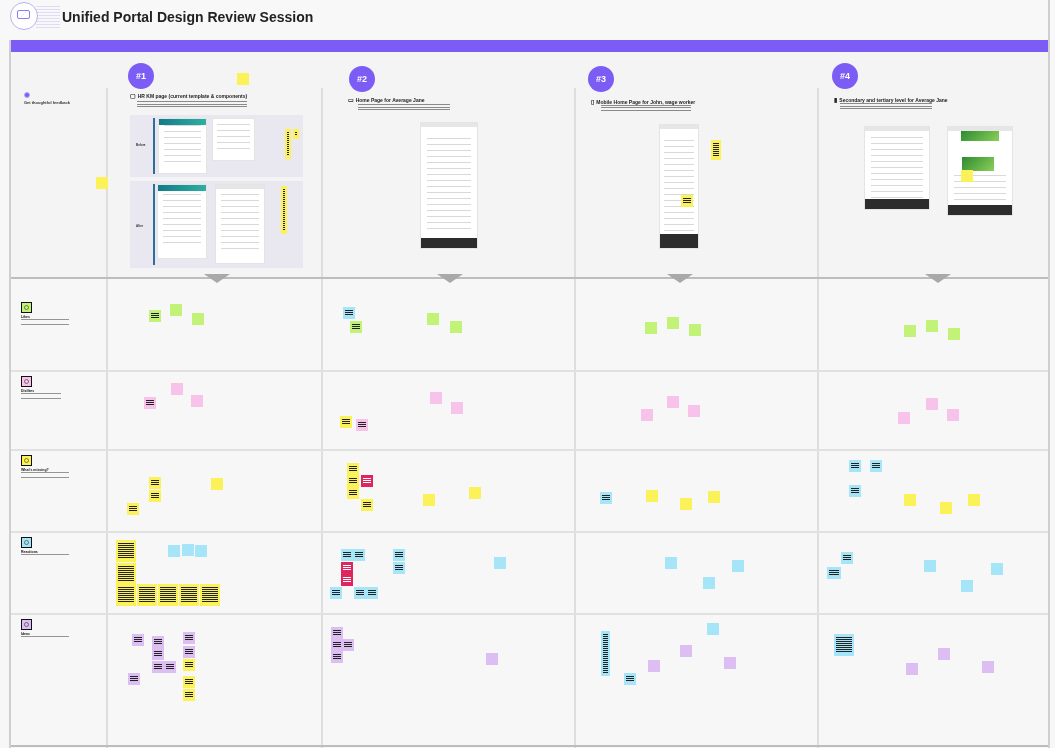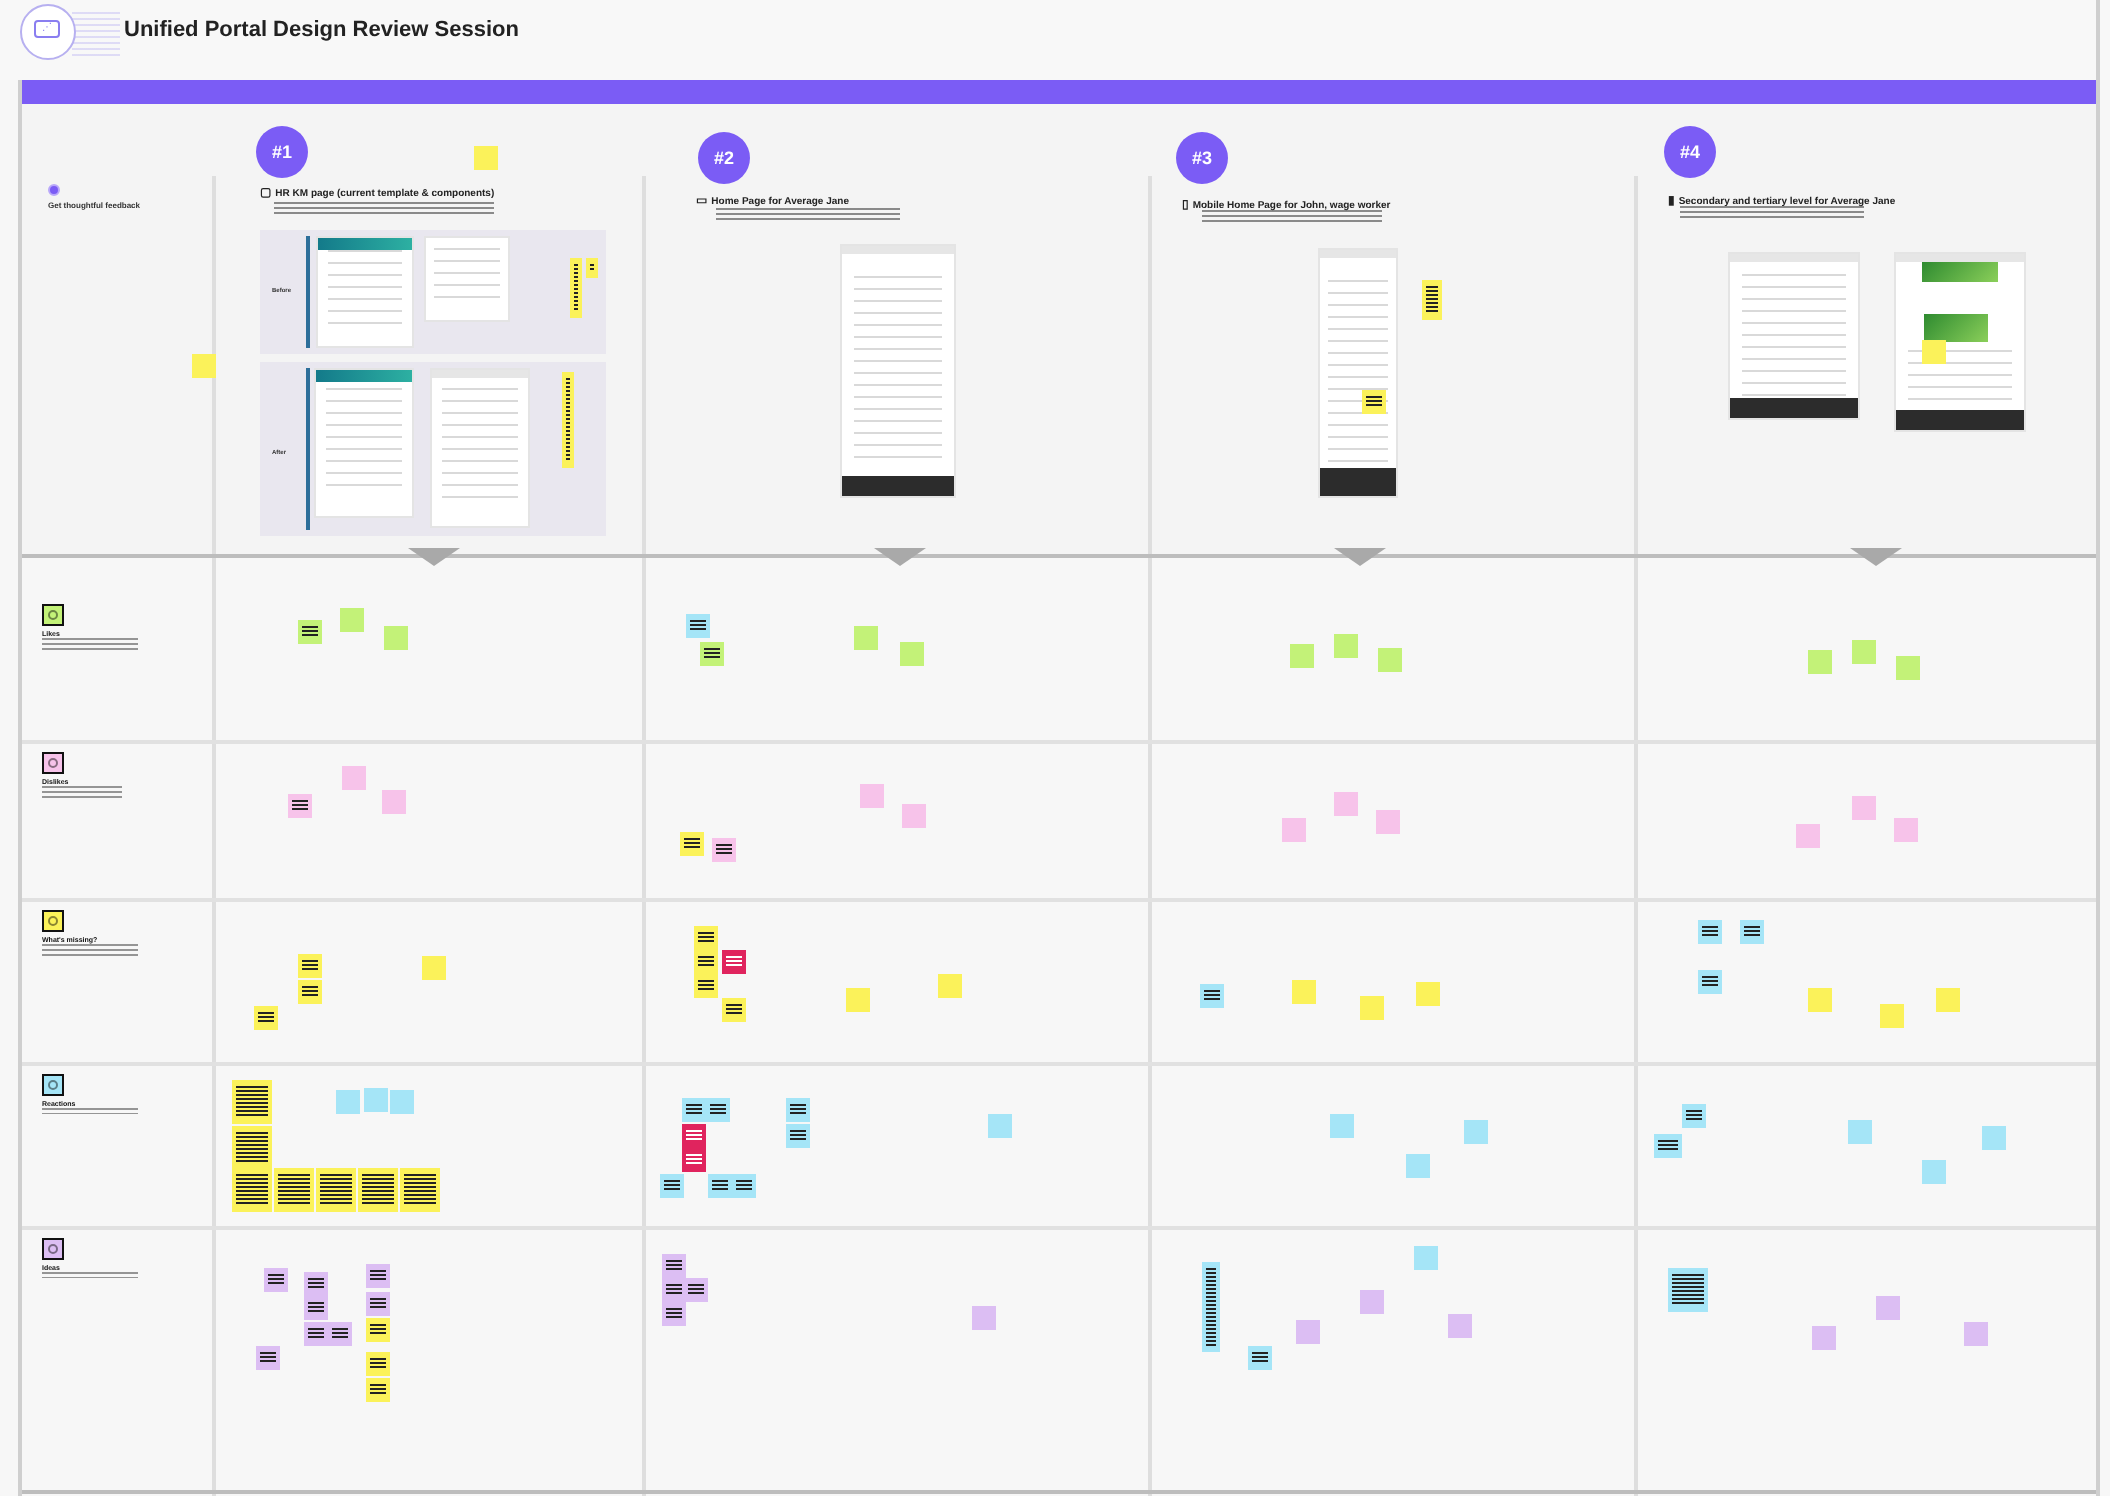--- a/index.html
+++ b/index.html
@@ -4,21 +4,21 @@
 <style>
   * { box-sizing: border-box; margin: 0; padding: 0; }
   html, body { width: 1055px; height: 748px; overflow: hidden; background: #ffffff; font-family: "Liberation Sans", sans-serif; }
   .app { position: relative; width: 1055px; height: 748px; background: #f7f7f7; }
   .topbar { position: absolute; left: 0; top: 0; width: 1055px; height: 40px; background: #f8f8f8; }
   .logo { position: absolute; left: 10px; top: 2px; width: 42px; height: 30px; }
   .logo-circle { position: absolute; left: 0; top: 0; width: 28px; height: 28px; border-radius: 50%; border: 1.5px solid #b7b0f0; background: #fff; }
   .logo-chat { position: absolute; left: 7px; top: 8px; width: 13px; height: 9px; border: 1.3px solid #8a7ef0; border-radius: 2px; font-size: 5px; color: #8a7ef0; text-align: center; line-height: 6px; }
   .logo-lines { position: absolute; left: 26px; top: 4px; width: 24px; height: 22px;
     background: repeating-linear-gradient(180deg, #d8d4f5 0 1px, transparent 1px 3px); opacity: .8; }
-  .title { position: absolute; left: 62px; top: 9px; font-size: 11px; font-weight: bold; color: #222; }
+  .title { position: absolute; left: 62px; top: 9px; font-size: 14px; font-weight: bold; color: #222; }
   .left-rule { position: absolute; left: 9px; top: 40px; width: 2px; height: 708px; background: #cfcfcf; }
   .right-rule { position: absolute; left: 1048px; top: 0; width: 2px; height: 748px; background: #cfcfcf; }
   .banner { position: absolute; left: 11px; top: 40px; width: 1037px; height: 12px; background: #7b5cf5; }
   .board { position: absolute; left: 11px; top: 52px; width: 1037px; height: 696px; background: #f7f7f7; }
   .header-area { position: absolute; left: 0; top: 0; width: 1037px; height: 226px; background: #f4f4f4; }
   .goal-dot { position: absolute; left: 13px; top: 40px; width: 6px; height: 6px; border-radius: 50%; background: #7b5cf5; border: 1px solid #b9a8fa; }
   .goal-label { position: absolute; left: 13px; top: 48px; font-size: 4px; font-weight: bold; color: #333; }
   .vline { position: absolute; width: 2px; background: #dedede; }
   .hline { position: absolute; height: 2px; background: #e1e1e1; }
   .hline.dark { background: #bdbdbd; height: 2px; }

